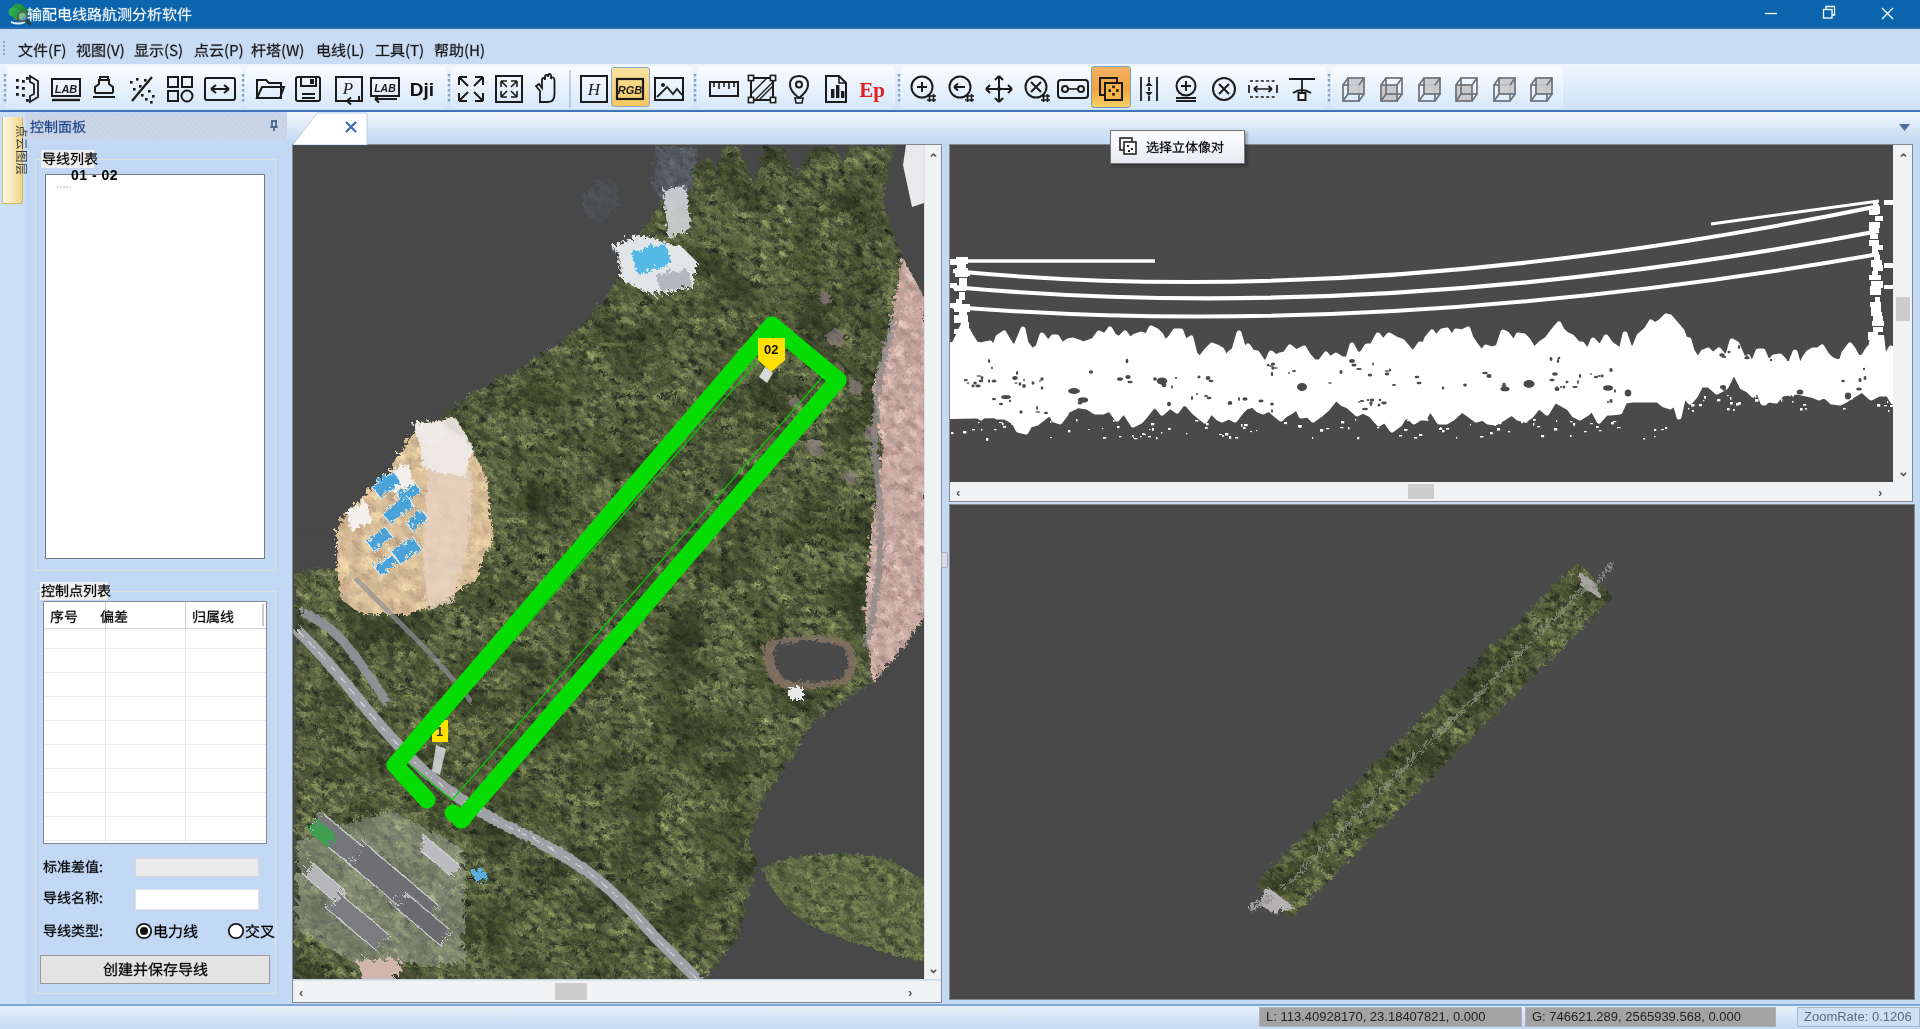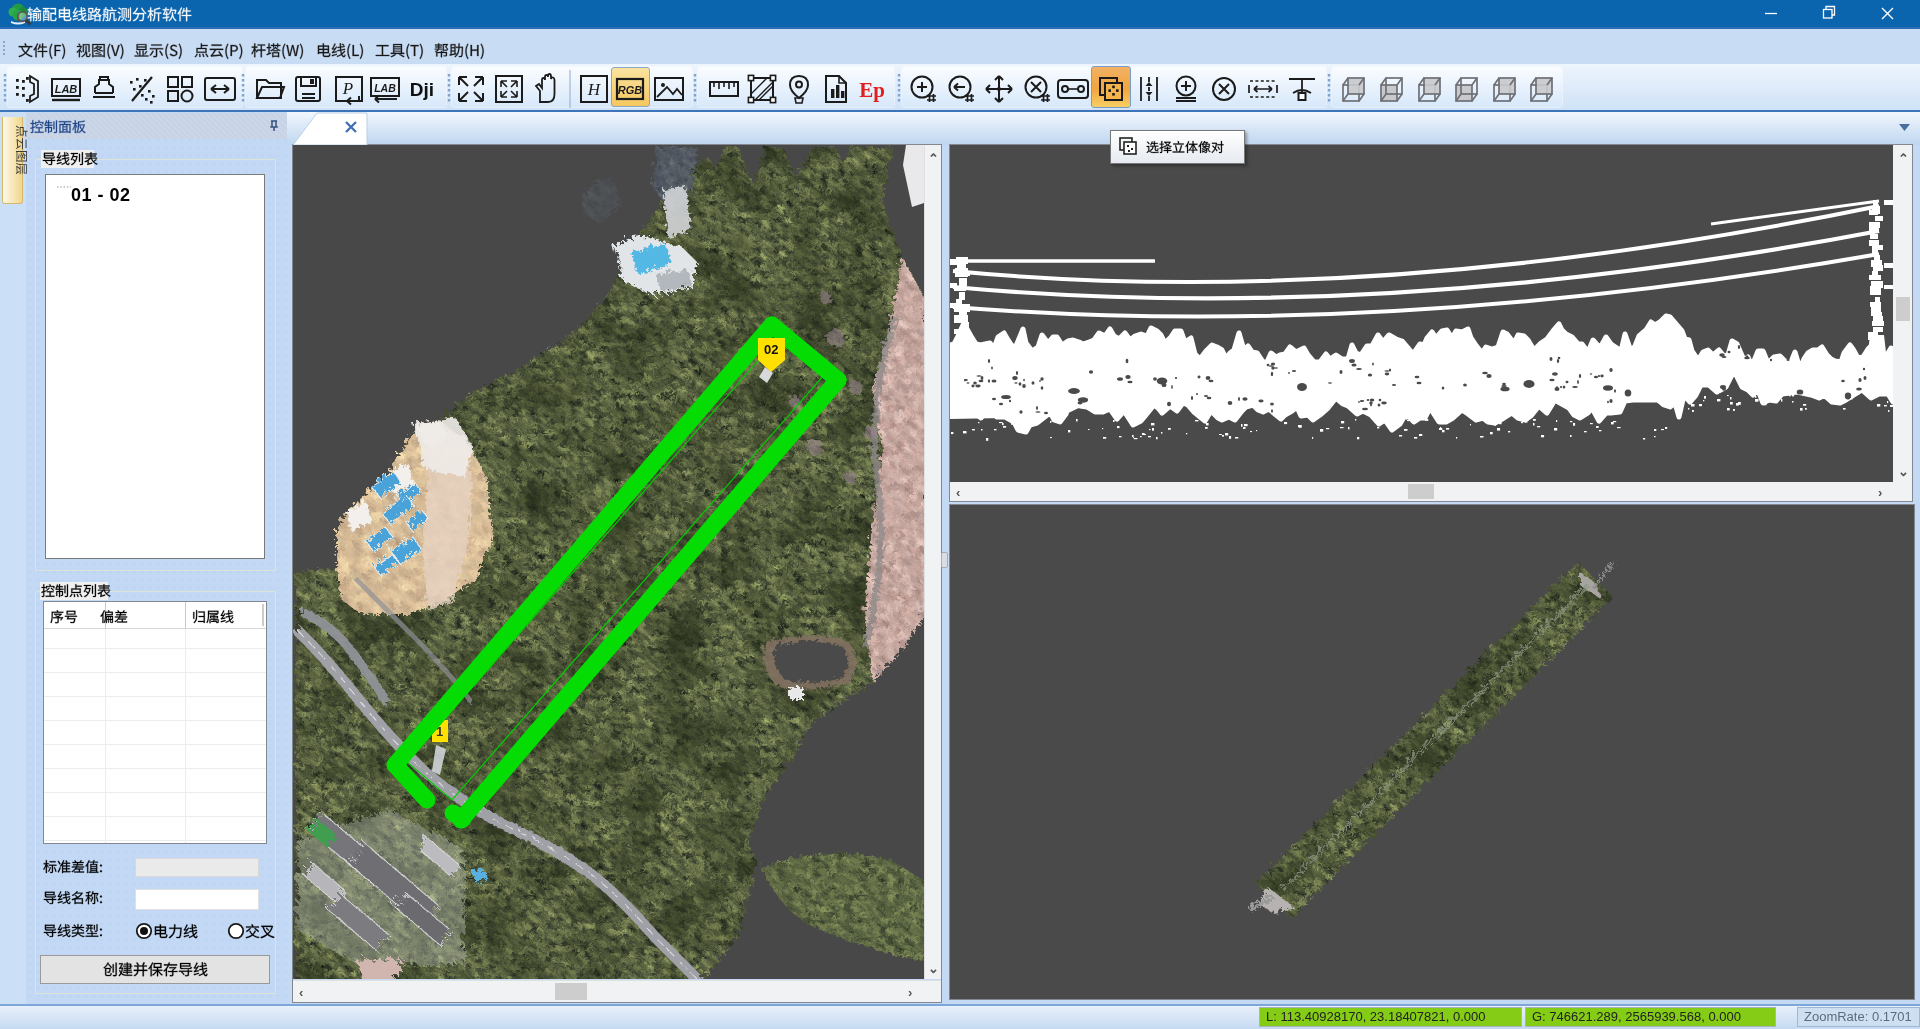--- a/index.html
+++ b/index.html
@@ -19,21 +19,21 @@
 #vp1{left:293px;top:145px;width:631px;height:834px;background:#484848}
 #vp1vs{left:924px;top:145px;width:17px;height:834px;background:#f1f2f3;border-left:1px solid #e0e0e0}
 #vp1hs{left:293px;top:980px;width:648px;height:22px;background:#f1f2f3;border-top:1px solid #e0e0e0}
 #vp2{left:950px;top:145px;width:943px;height:337px;background:#4a4a4a}
 #vp2vs{left:1893px;top:145px;width:19px;height:337px;background:#f1f2f3}
 #vp2hs{left:950px;top:482px;width:962px;height:19px;background:#f1f2f3}
 #vp3{left:950px;top:505px;width:965px;height:494px;background:#4a4a4a}
 .sb-ar{position:absolute;color:#555;font-size:13px;line-height:1;font-weight:bold}
 .thumb{position:absolute;background:#cdcdcd}
 #statusbar{left:0;top:1004px;width:1920px;height:25px;background:linear-gradient(#e8f0fb,#c6daf3);border-top:2px solid #7da7d8}
-.stbox{position:absolute;top:1007px;height:20px;background:#84cc16;border:1px solid #aab4c0;font-size:13px;color:#222;line-height:18px;padding-left:6px}
+.stbox{position:absolute;top:1007px;height:20px;background:#a3a3a3;border:1px solid #aab4c0;font-size:13px;color:#222;line-height:18px;padding-left:6px}
 #tooltip{left:1110px;top:130px;width:135px;height:34px;background:linear-gradient(#ffffff,#e6eaf0);border:1px solid #777;box-shadow:2px 2px 3px rgba(0,0,0,.35)}
 .vpborder{position:absolute;border:1px solid #828790;pointer-events:none}
 </style>
 <div id="app">
     <div id="titlebar" class="abs"></div>
     <div id="menubar" class="abs"></div>
     <div id="toolbar" class="abs"></div>
     <div id="tabstrip" class="abs"></div>
     <div id="leftstrip" class="abs"></div>
     <div id="panel" class="abs"></div>
@@ -170,21 +170,21 @@
           <path transform="translate(0.0,0)" d="M274 840V761H66V700H274V627H87V568H274V544C274 528 272 510 266 490H50V429H237C206 384 154 340 69 311C86 297 110 273 122 257C231 300 291 366 322 429H540V490H344C348 510 350 528 350 544V568H513V627H350V700H534V761H350V840ZM584 798V303H656V733H827C800 690 767 640 734 596C822 547 855 502 855 466C855 445 848 431 830 423C818 419 803 416 788 415C759 413 723 414 680 418C692 401 702 374 704 355C743 351 786 352 820 355C840 357 863 363 880 371C913 389 930 417 929 461C929 506 900 554 814 607C856 657 900 718 938 770L886 801L873 798ZM150 262V-26H226V194H458V-78H536V194H789V58C789 45 785 41 768 40C752 40 693 40 629 41C639 23 651 -4 655 -24C739 -24 792 -24 824 -13C856 -2 866 19 866 56V262H536V341H458V262Z"></path>
           <path transform="translate(1000.0,0)" d="M633 840C633 763 633 686 631 613H466V542H628C614 300 563 93 371 -26C389 -39 414 -64 426 -82C630 52 685 279 700 542H856C847 176 837 42 811 11C802 -1 791 -4 773 -4C752 -4 700 -3 643 1C656 -19 664 -50 666 -71C719 -74 773 -75 804 -72C836 -69 857 -60 876 -33C909 10 919 153 929 576C929 585 929 613 929 613H703C706 687 706 763 706 840ZM34 95 48 18C168 46 336 85 494 122L488 190L433 178V791H106V109ZM174 123V295H362V162ZM174 509H362V362H174ZM174 576V723H362V576Z"></path>
           <path transform="translate(2000.0,0)" d="M239 -196 295 -171C209 -29 168 141 168 311C168 480 209 649 295 792L239 818C147 668 92 507 92 311C92 114 147 -47 239 -196Z"></path>
           <path transform="translate(2338.0,0)" d="M101 0H193V346H535V0H628V733H535V426H193V733H101Z"></path>
           <path transform="translate(3066.0,0)" d="M99 -196C191 -47 246 114 246 311C246 507 191 668 99 818L42 792C128 649 171 480 171 311C171 141 128 -29 42 -171Z"></path>
         </g>
       </g>
     </svg>
     <div class="stbox" style="left:1259px;width:263px">L: 113.40928170, 23.18407821, 0.000</div>
     <div class="stbox" style="left:1525px;width:251px">G: 746621.289, 2565939.568, 0.000</div>
-    <div class="stbox" style="left:1797px;width:123px;background:#cfdff2;border-color:#9fb8d4;color:#5b6b80">ZoomRate: 0.1701</div>
+    <div class="stbox" style="left:1797px;width:123px;background:#cfdff2;border-color:#9fb8d4;color:#5b6b80">ZoomRate: 0.1206</div>
     <div class="tbgroup" style="left:8px;width:234px"></div>
     <div class="tbgroup" style="left:246px;width:200px"></div>
     <div class="tbgroup" style="left:452px;width:240px"></div>
     <div class="tbgroup" style="left:698px;width:196px"></div>
     <div class="tbgroup" style="left:902px;width:424px"></div>
     <div class="tbgroup" style="left:1332px;width:230px"></div>
     <svg class="abs" style="left:3px;top:72px" width="4" height="32">
       <path d="M2 2v30" stroke="#7fa4cf" stroke-width="2.4" stroke-dasharray="2.4 2.6"></path>
     </svg>
     <svg class="abs" style="left:241px;top:72px" width="4" height="32">
@@ -441,21 +441,21 @@
           <path transform="translate(1000.0,0)" d="M54 54 70 -18C162 10 282 46 398 80L387 144C264 109 137 74 54 54ZM704 780C754 756 817 717 849 689L893 736C861 763 797 800 748 822ZM72 423C86 430 110 436 232 452C188 387 149 337 130 317C99 280 76 255 54 251C63 232 74 197 78 182C99 194 133 204 384 255C382 270 382 298 384 318L185 282C261 372 337 482 401 592L338 630C319 593 297 555 275 519L148 506C208 591 266 699 309 804L239 837C199 717 126 589 104 556C82 522 65 499 47 494C56 474 68 438 72 423ZM887 349C847 286 793 228 728 178C712 231 698 295 688 367L943 415L931 481L679 434C674 476 669 520 666 566L915 604L903 670L662 634C659 701 658 770 658 842H584C585 767 587 694 591 623L433 600L445 532L595 555C598 509 603 464 608 421L413 385L425 317L617 353C629 270 645 195 666 133C581 76 483 31 381 0C399 -17 418 -44 428 -62C522 -29 611 14 691 66C732 -24 786 -77 857 -77C926 -77 949 -44 963 68C946 75 922 91 907 108C902 19 892 -4 865 -4C821 -4 784 37 753 110C832 170 900 241 950 319Z"></path>
           <path transform="translate(2000.0,0)" d="M642 724V164H716V724ZM848 835V17C848 1 842 -4 826 -4C810 -5 758 -5 703 -3C713 -24 725 -56 728 -76C805 -76 853 -74 882 -63C912 -51 924 -29 924 18V835ZM181 302C232 267 294 218 333 181C265 85 178 17 79 -22C95 -37 115 -66 124 -85C336 10 491 205 541 552L495 566L482 563H257C273 611 287 662 299 714H571V786H61V714H224C189 561 133 419 53 326C70 315 99 290 111 276C158 335 198 409 232 494H459C440 400 411 317 373 247C334 281 273 326 224 357Z"></path>
           <path transform="translate(3000.0,0)" d="M252 -79C275 -64 312 -51 591 38C587 54 581 83 579 104L335 31V251C395 292 449 337 492 385C570 175 710 23 917 -46C928 -26 950 3 967 19C868 48 783 97 714 162C777 201 850 253 908 302L846 346C802 303 732 249 672 207C628 259 592 319 566 385H934V450H536V539H858V601H536V686H902V751H536V840H460V751H105V686H460V601H156V539H460V450H65V385H397C302 300 160 223 36 183C52 168 74 140 86 122C142 142 201 170 258 203V55C258 15 236 -2 219 -11C231 -27 247 -61 252 -79Z"></path>
         </g>
       </g>
     </svg>
     <div class="abs white" style="left:45px;top:174px;width:220px;height:385px"></div>
     <svg class="abs" style="left:57px;top:185px" width="16" height="4">
       <path d="M0 2 h14" stroke="#9a9a9a" stroke-width="1.2" stroke-dasharray="1.5 1.8"></path>
     </svg>
-    <div class="abs" style="left:71px;top:185px;font-size:18px;font-weight:bold;color:#000;letter-spacing:.5px">01 - 02</div>
+    <div class="abs" style="left:71px;top:167px;font-size:14px;font-weight:bold;color:#000;letter-spacing:.5px">01 - 02</div>
     <div class="grpbox" style="left:35px;top:591px;width:241px;height:403px"></div>
     <div class="abs" style="left:40px;top:582px;width:68px;height:18px;background:#f0f0f0"></div>
     <svg style="position:absolute;left:41.0px;top:581px;overflow:visible" width="72" height="20">
       <g transform="translate(0,15)">
         <g stroke-width="18" stroke="#000" fill="#000" transform="scale(0.014000,-0.014000)">
           <path transform="translate(0.0,0)" d="M695 553C758 496 843 415 884 369L933 418C889 463 804 540 741 594ZM560 593C513 527 440 460 370 415C384 402 408 372 417 358C489 410 572 491 626 569ZM164 841V646H43V575H164V336C114 319 68 305 32 294L49 219L164 261V16C164 2 159 -2 147 -2C135 -3 96 -3 53 -2C63 -22 72 -53 74 -71C137 -72 177 -69 200 -58C225 -46 234 -25 234 16V286L342 325L330 394L234 360V575H338V646H234V841ZM332 20V-47H964V20H689V271H893V338H413V271H613V20ZM588 823C602 792 619 752 631 719H367V544H435V653H882V554H954V719H712C700 754 678 802 658 841Z"></path>
           <path transform="translate(1000.0,0)" d="M676 748V194H747V748ZM854 830V23C854 7 849 2 834 2C815 1 759 1 700 3C710 -20 721 -55 725 -76C800 -76 855 -74 885 -62C916 -48 928 -26 928 24V830ZM142 816C121 719 87 619 41 552C60 545 93 532 108 524C125 553 142 588 158 627H289V522H45V453H289V351H91V2H159V283H289V-79H361V283H500V78C500 67 497 64 486 64C475 63 442 63 400 65C409 46 418 19 421 -1C476 -1 515 0 538 11C563 23 569 42 569 76V351H361V453H604V522H361V627H565V696H361V836H289V696H183C194 730 204 766 212 802Z"></path>
           <path transform="translate(2000.0,0)" d="M237 465H760V286H237ZM340 128C353 63 361 -21 361 -71L437 -61C436 -13 426 70 411 134ZM547 127C576 65 606 -19 617 -69L690 -50C678 0 646 81 615 142ZM751 135C801 72 857 -17 880 -72L951 -42C926 13 868 98 818 161ZM177 155C146 81 95 0 42 -46L110 -79C165 -26 216 58 248 136ZM166 536V216H835V536H530V663H910V734H530V840H455V536Z"></path>
           <path transform="translate(3000.0,0)" d="M642 724V164H716V724ZM848 835V17C848 1 842 -4 826 -4C810 -5 758 -5 703 -3C713 -24 725 -56 728 -76C805 -76 853 -74 882 -63C912 -51 924 -29 924 18V835ZM181 302C232 267 294 218 333 181C265 85 178 17 79 -22C95 -37 115 -66 124 -85C336 10 491 205 541 552L495 566L482 563H257C273 611 287 662 299 714H571V786H61V714H224C189 561 133 419 53 326C70 315 99 290 111 276C158 335 198 409 232 494H459C440 400 411 317 373 247C334 281 273 326 224 357Z"></path>
           <path transform="translate(4000.0,0)" d="M252 -79C275 -64 312 -51 591 38C587 54 581 83 579 104L335 31V251C395 292 449 337 492 385C570 175 710 23 917 -46C928 -26 950 3 967 19C868 48 783 97 714 162C777 201 850 253 908 302L846 346C802 303 732 249 672 207C628 259 592 319 566 385H934V450H536V539H858V601H536V686H902V751H536V840H460V751H105V686H460V601H156V539H460V450H65V385H397C302 300 160 223 36 183C52 168 74 140 86 122C142 142 201 170 258 203V55C258 15 236 -2 219 -11C231 -27 247 -61 252 -79Z"></path>

